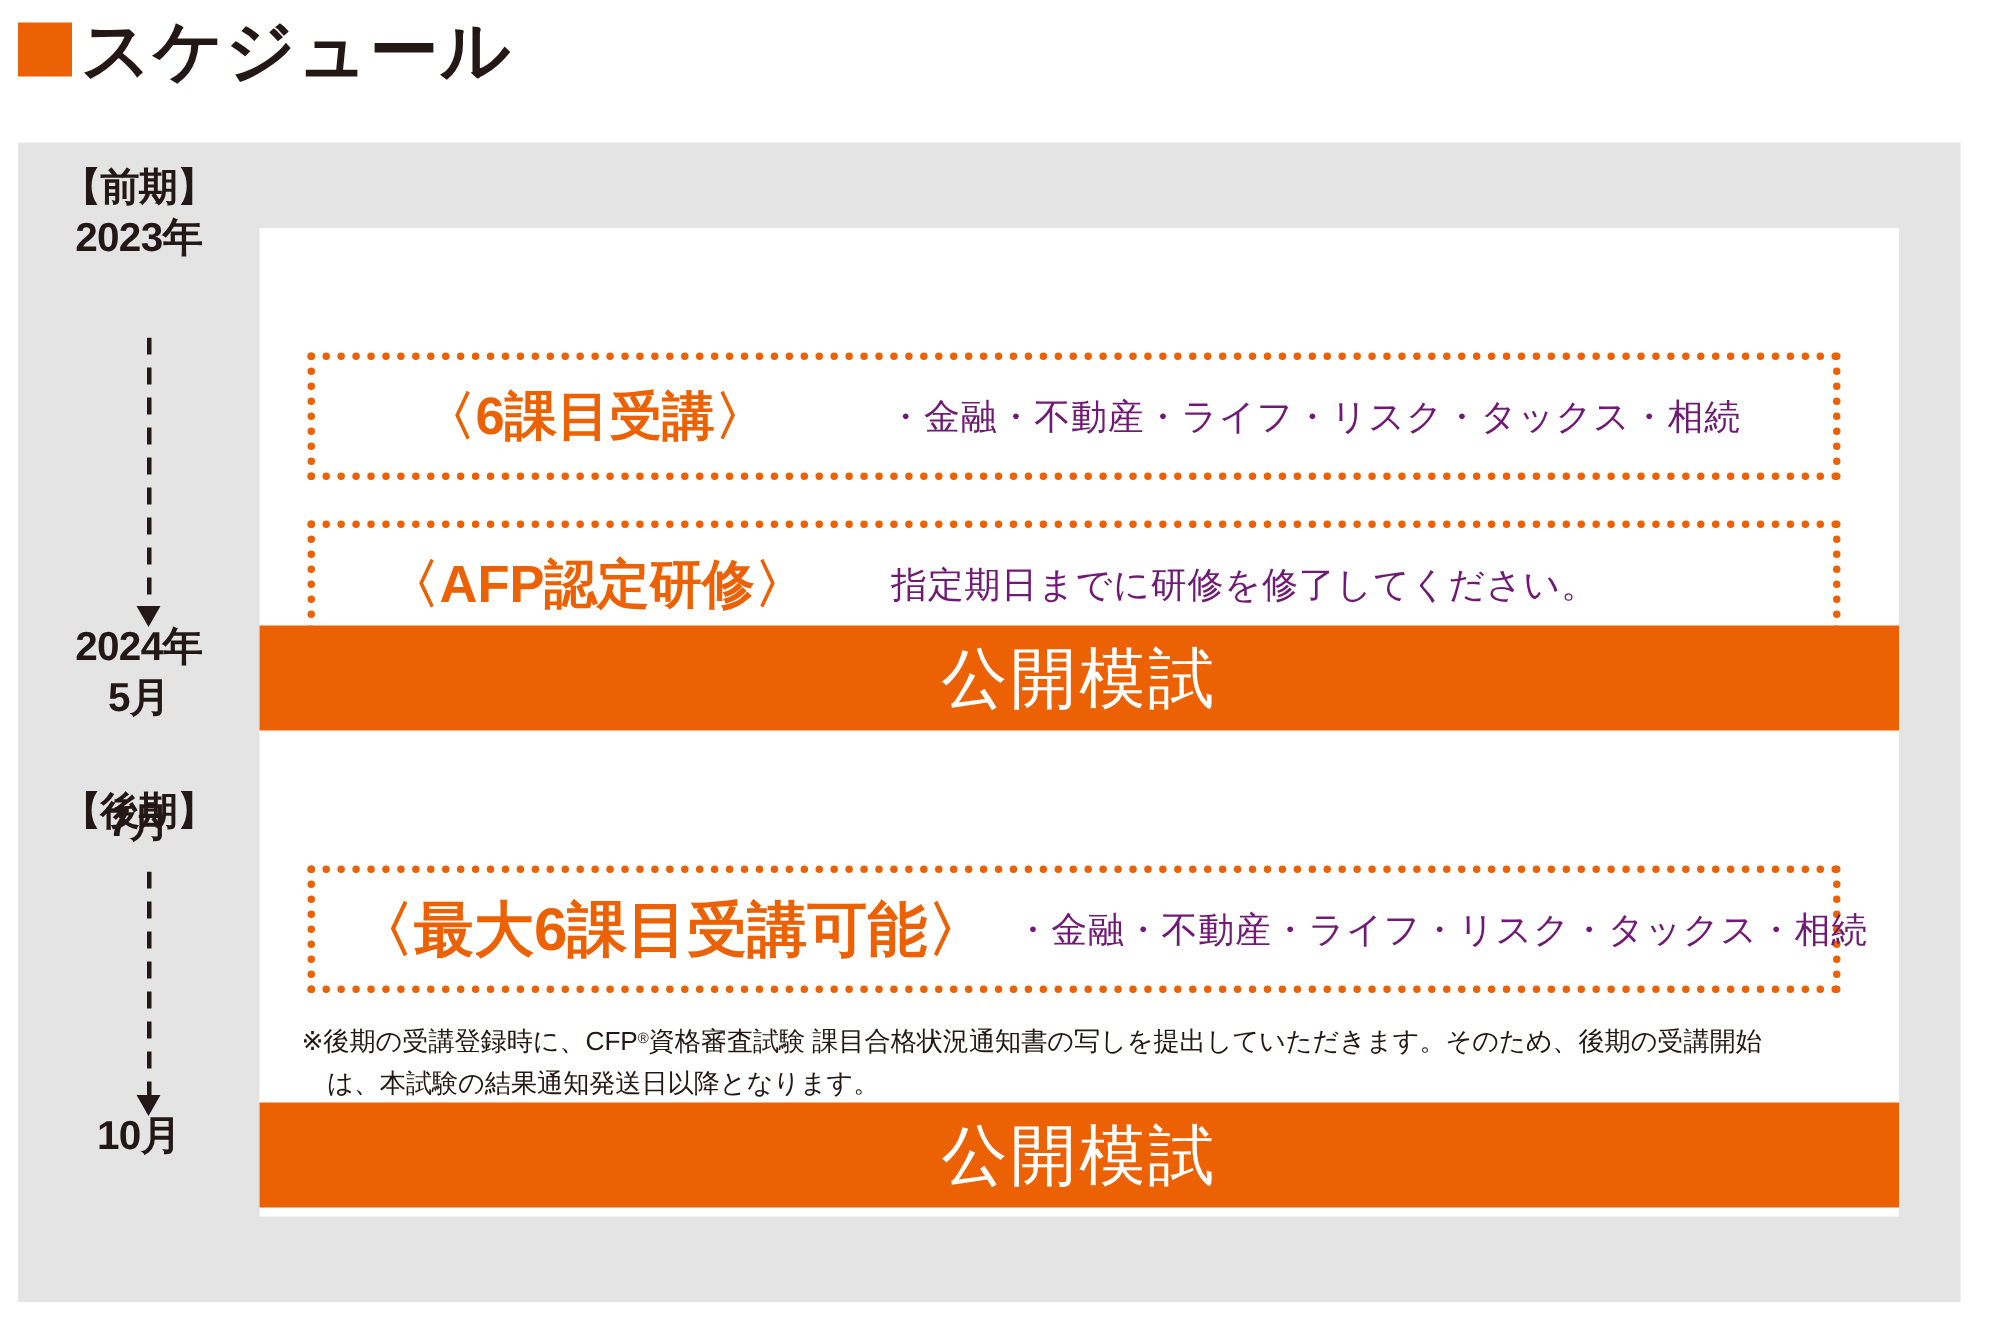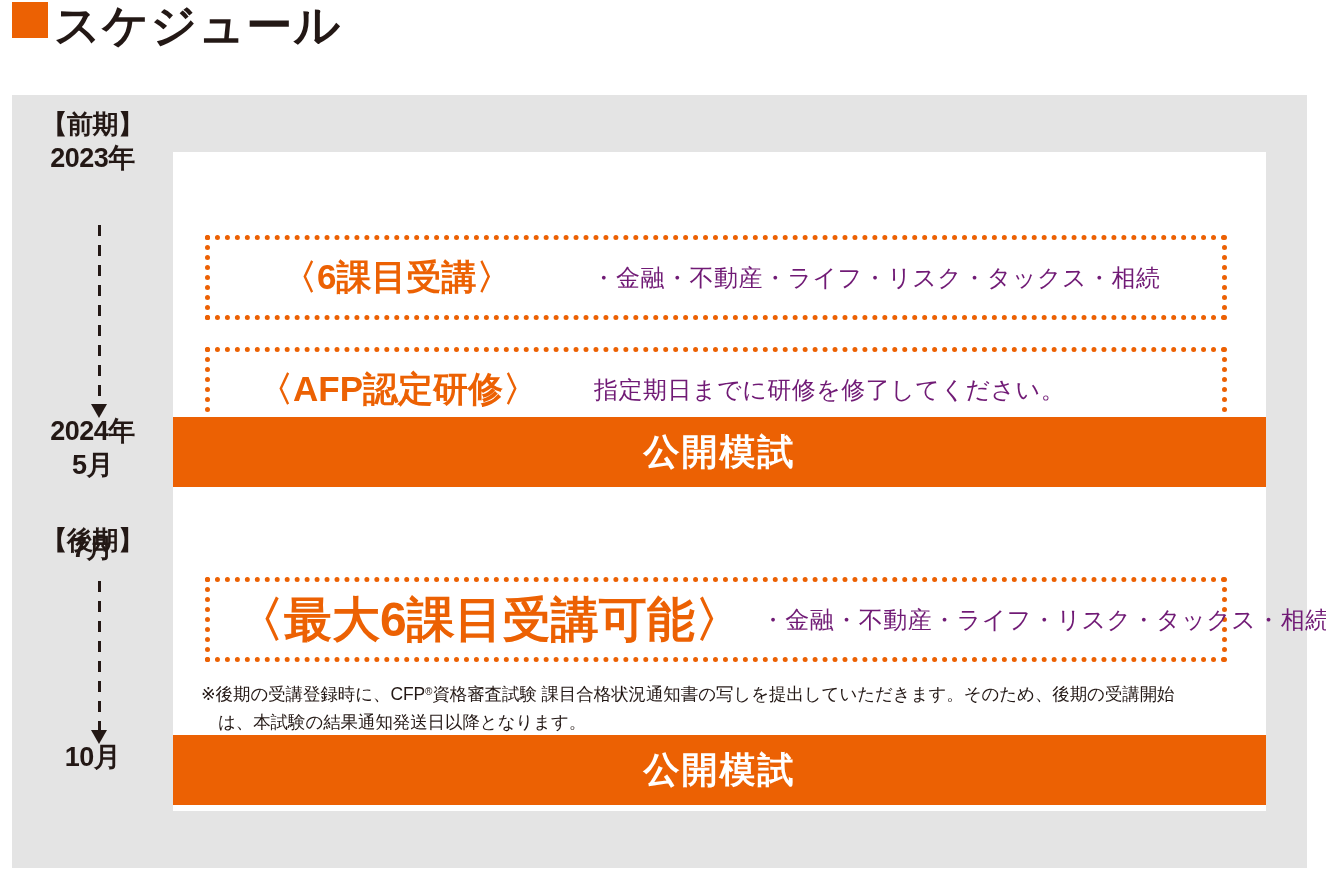--- a/index.html
+++ b/index.html
@@ -15,21 +15,21 @@
     overflow: hidden;
     position: relative;
   }
 
   
   #page-title {
     position: absolute;
     left: 12px;
     top: 2px;
     display: flex;
-    align-items: flex-start;
+    align-items: center;
     gap: 6px;
     height: 62px;
   }
   #page-title .bullet {
     width: 36px;
     height: 36px;
     background: #EC6103;
     display: block;
   }
   #page-title .title-text {
@@ -130,38 +130,38 @@
 
   #box-6courses { top: 83px; height: 85px; }
   #box-6courses .course-title { margin-left: 72px; }
   #box-6courses .course-desc  { margin-left: 80px; }
 
   #box-afp { top: 195px; height: 85px; }
   #box-afp .course-title { margin-left: 48px; }
   #box-afp .course-desc  { margin-left: 56px; }
 
   #box-max6courses { top: 425px; height: 85px; }
-  #box-max6courses .course-title { margin-left: 26px; font-size: 48px; }
+  #box-max6courses .course-title { margin-left: 26px; font-size: 40px; }
   #box-max6courses .course-desc  { margin-left: 18px; }
 
   
   .orange-bar {
     position: absolute;
     left: 161px;
     width: 1093px;
     height: 70px;
     background: #EC6103;
     display: flex;
     align-items: center;
     justify-content: center;
   }
   .orange-bar .bar-label {
     color: #ffffff;
-    font-weight: bold;
-    font-size: 36px;
+    font-weight: normal;
+    font-size: 44px;
     letter-spacing: 2px;
   }
   #bar-mock-exam-1 { top: 322px; }
   #bar-mock-exam-2 { top: 640px; }
 
   
   #notes {
     position: absolute;
     left: 28px;
     top: 528px;

